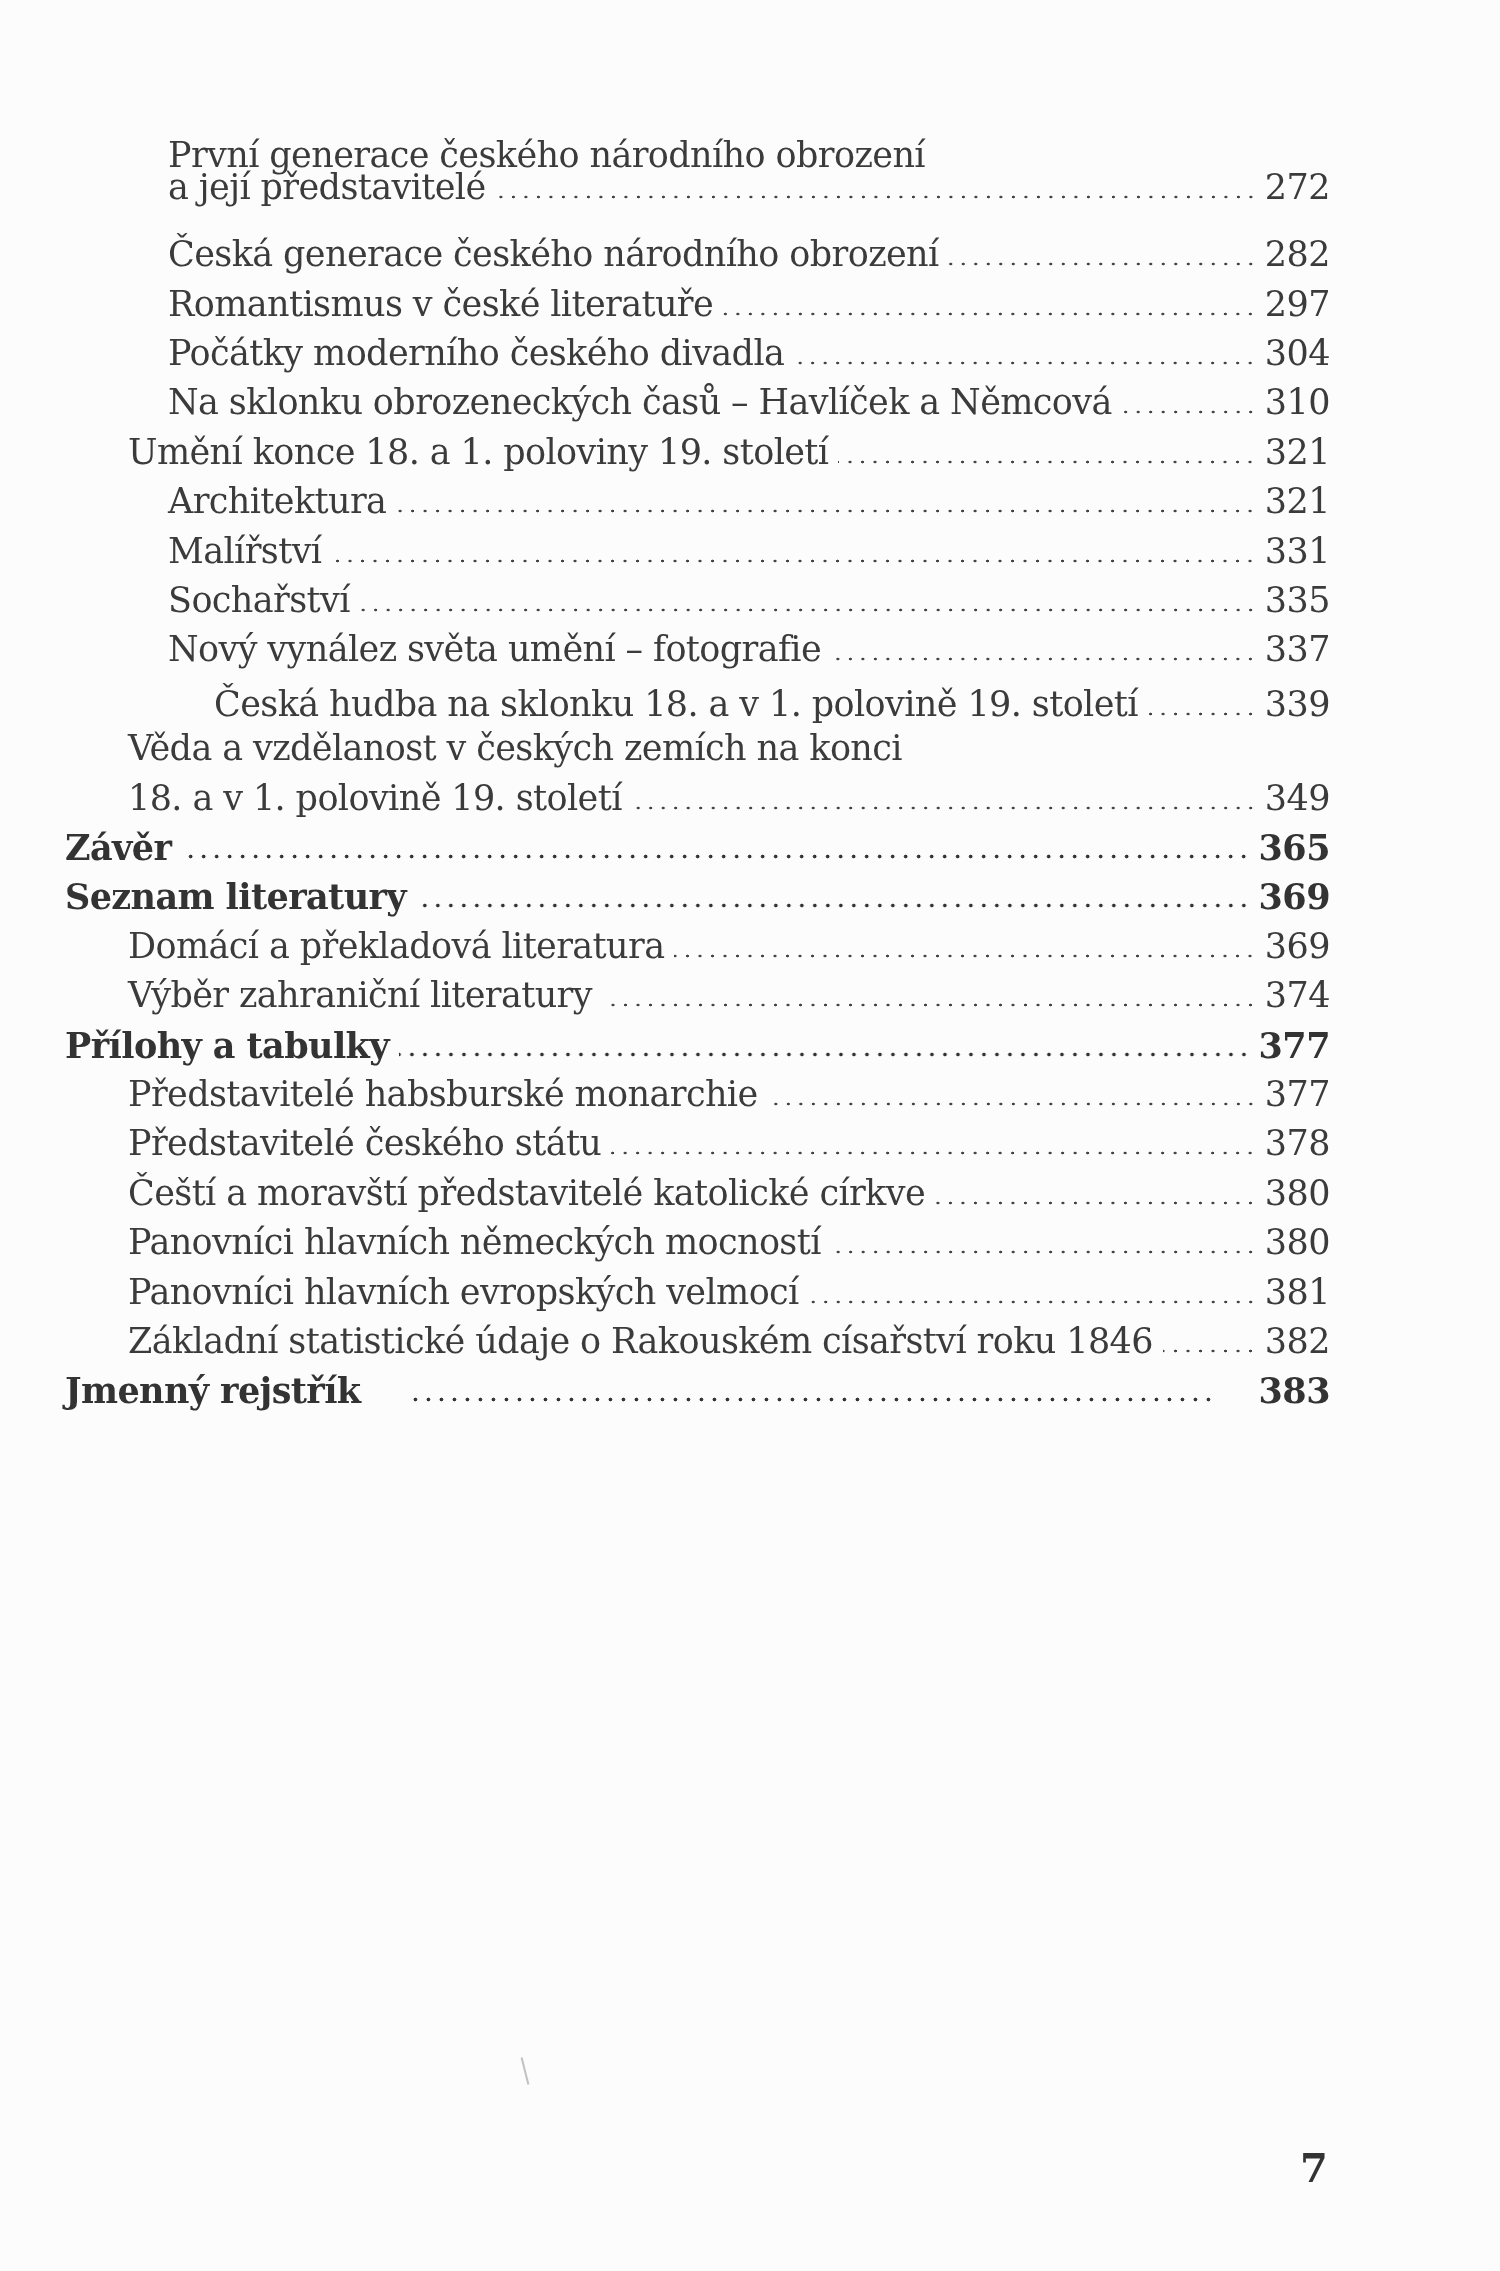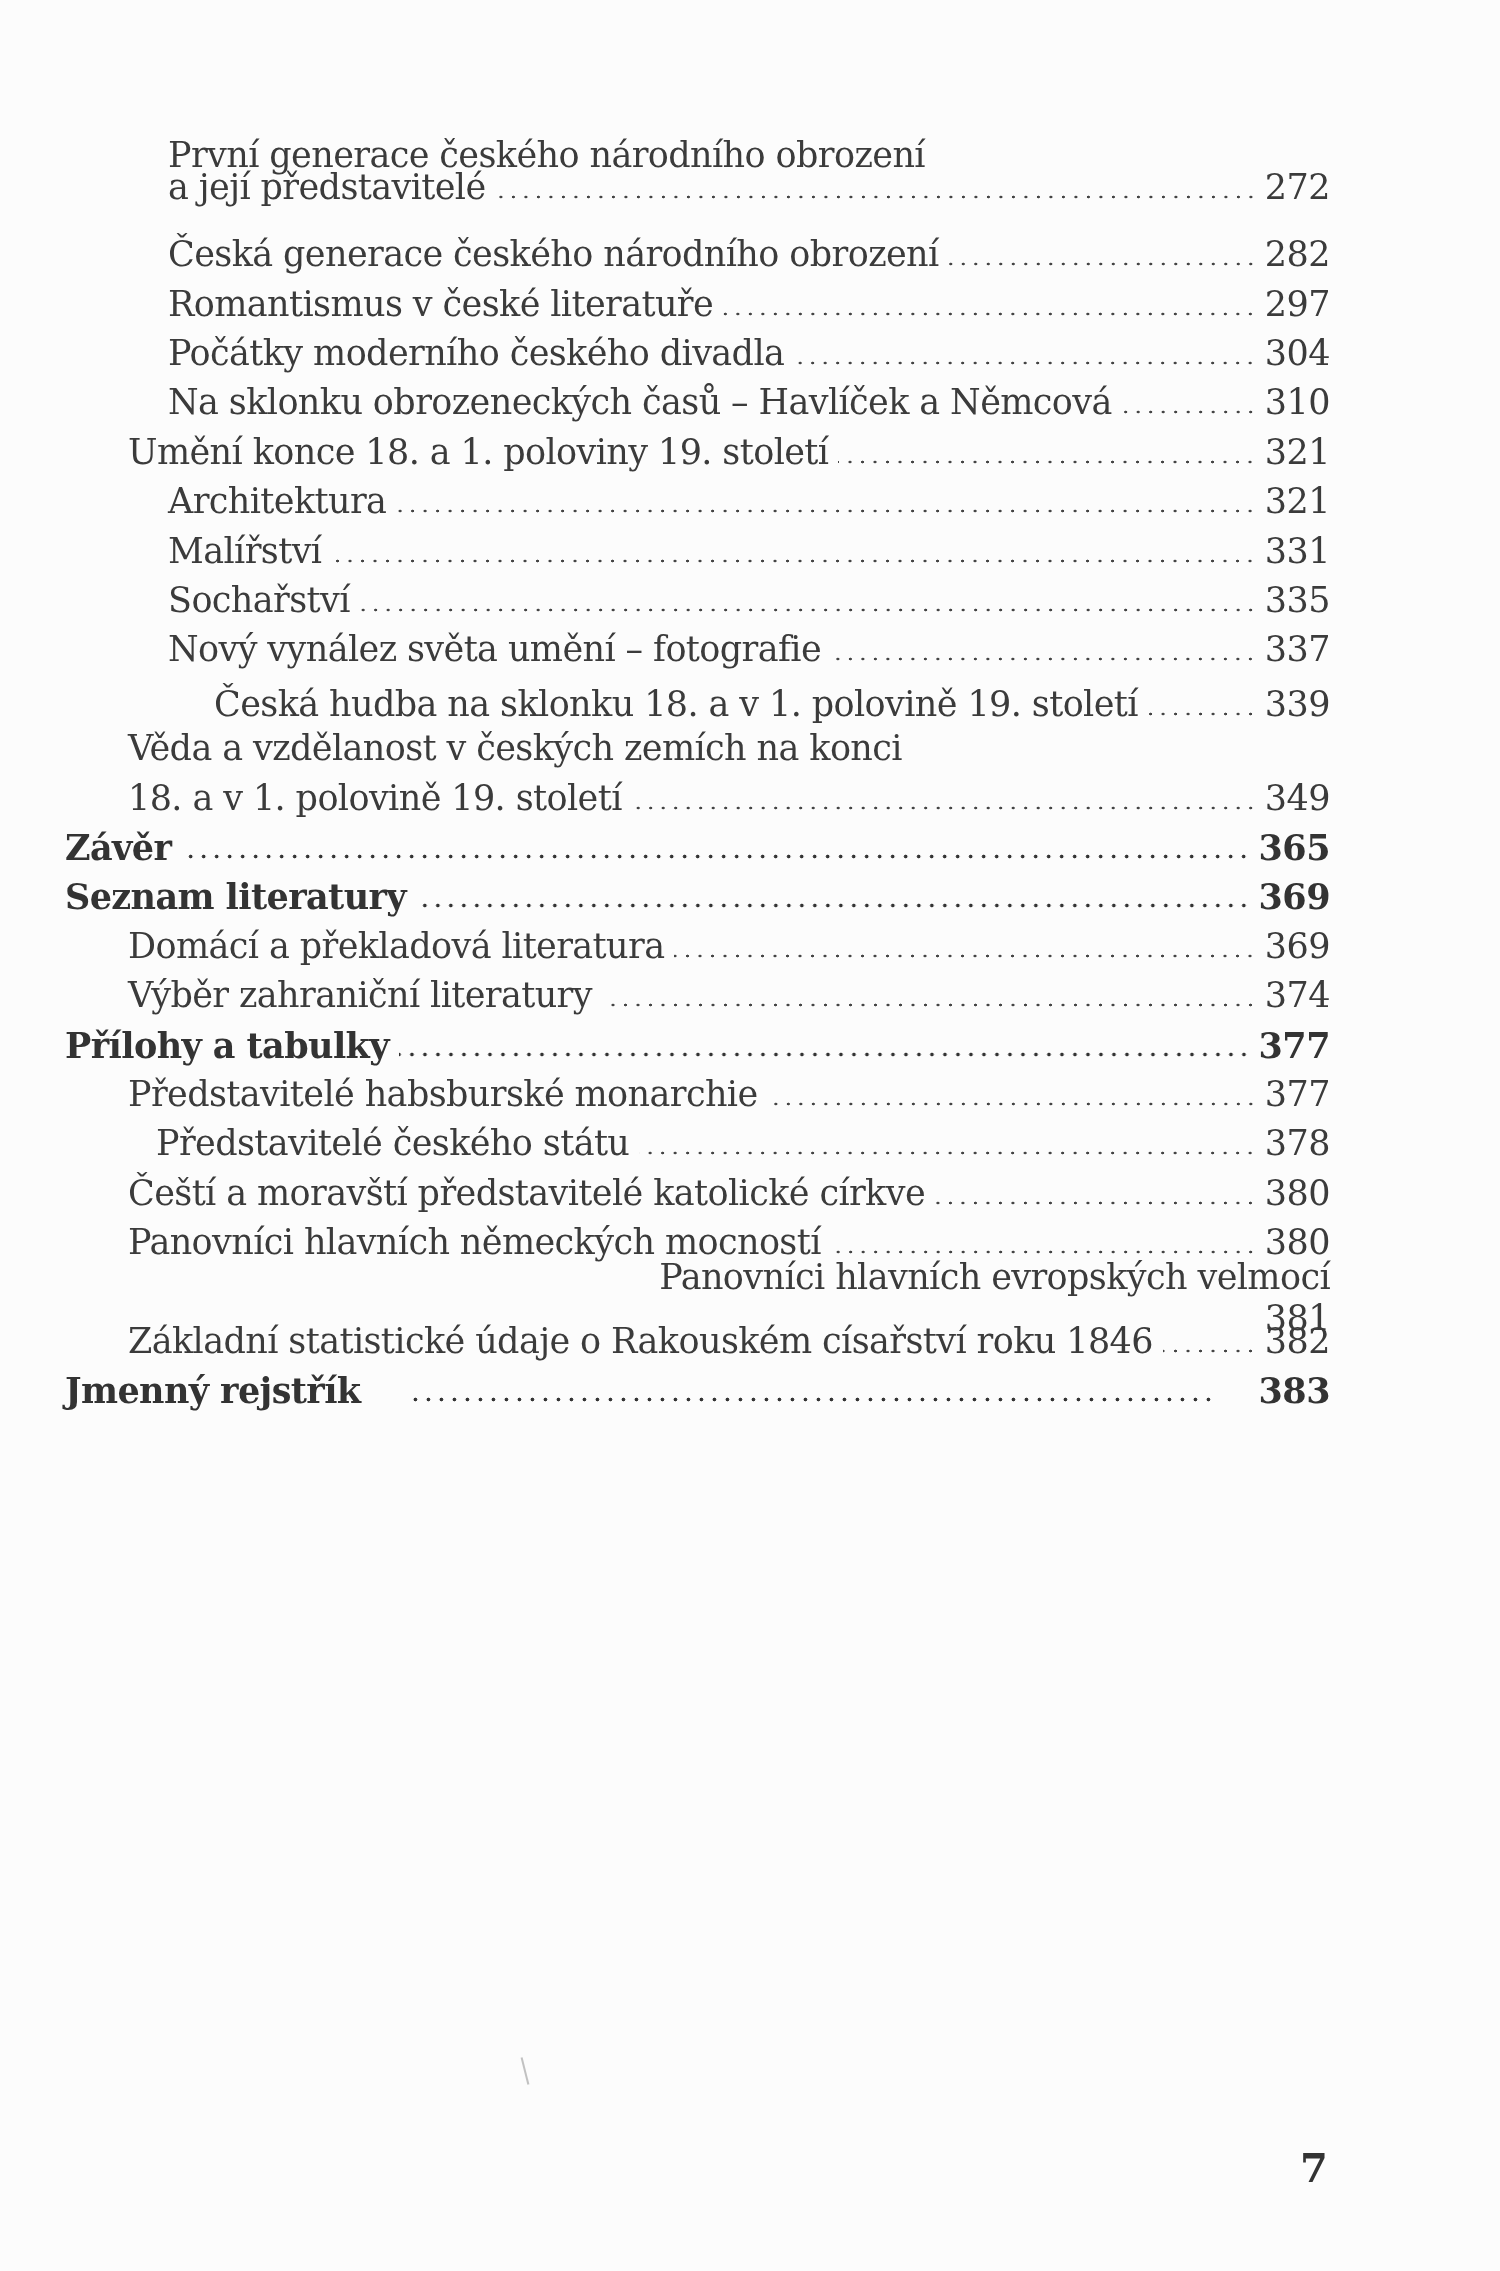--- a/index.html
+++ b/index.html
@@ -160,36 +160,36 @@
   <div class="entry l0" style="top: 889.2px;">
       <span class="title">Přílohy a tabulky</span>
       <span class="leader"></span>
       <span class="page">377</span>
     </div>
   <div class="entry l1" style="top: 938.6px;">
       <span class="title">Představitelé habsburské monarchie</span>
       <span class="leader"></span>
       <span class="page">377</span>
     </div>
-  <div class="entry l1" style="top: 988px; margin-left: 28px;">
+  <div class="entry l1" style="top: 988px;">
       <span class="title">Představitelé českého státu</span>
       <span class="leader"></span>
       <span class="page">378</span>
     </div>
   <div class="entry l1" style="top: 1037.4px;">
       <span class="title">Čeští a moravští představitelé katolické církve</span>
       <span class="leader"></span>
       <span class="page">380</span>
     </div>
   <div class="entry l1" style="top: 1086.8px;">
       <span class="title">Panovníci hlavních německých mocností</span>
       <span class="leader"></span>
       <span class="page">380</span>
     </div>
-  <div class="entry l1" style="top: 1136.2px; flex-direction: column;">
+  <div class="entry l1" style="top: 1136.2px;">
       <span class="title">Panovníci hlavních evropských velmocí</span>
       <span class="leader"></span>
       <span class="page">381</span>
     </div>
   <div class="entry l1" style="top: 1185.6px;">
       <span class="title">Základní statistické údaje o Rakouském císařství roku 1846</span>
       <span class="leader"></span>
       <span class="page">382</span>
     </div>
   <div class="entry l0" style="top: 1235px; gap: 36px;">

